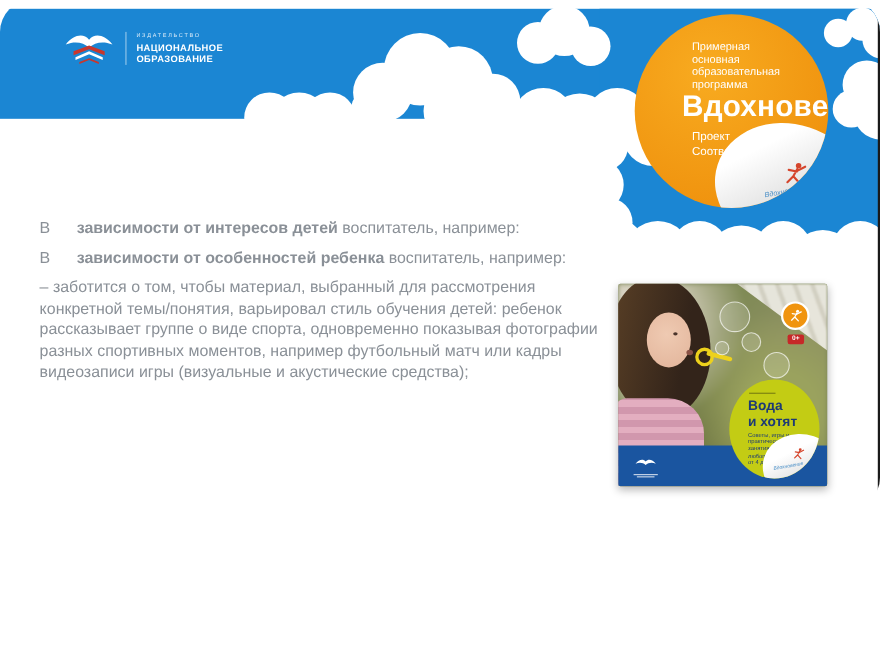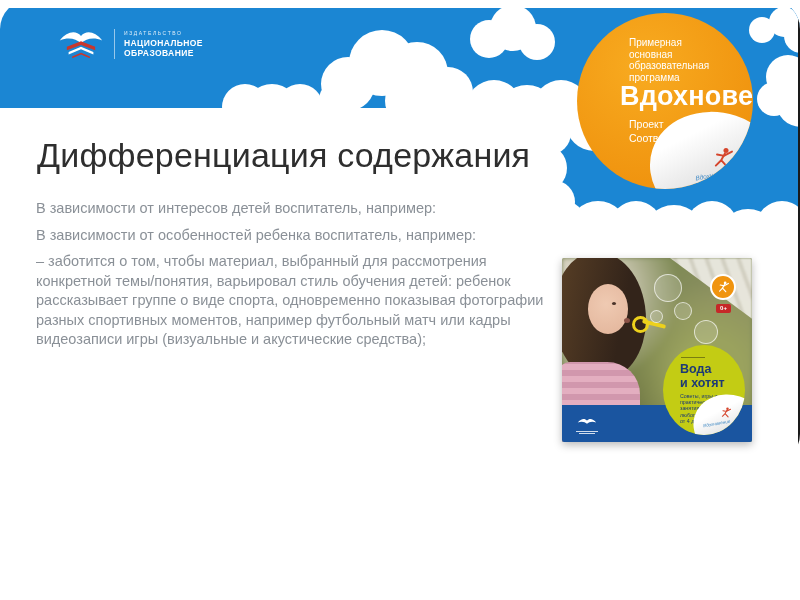--- a/index.html
+++ b/index.html
@@ -24,21 +24,21 @@
   .obadge .sub{position:absolute;left:52px;top:104px;font-size:10.5px;line-height:14px;}
   .obadge .curl{position:absolute;right:-34px;bottom:-40px;width:138px;height:116px;border-radius:50%;
           background:linear-gradient(135deg,#ffffff 25%,#e2e2e2 55%,#bdbdbd 100%);transform:rotate(18deg);}
   .obadge .sig{position:absolute;left:118px;top:158px;font-size:6.5px;font-style:italic;
           color:var(--signature_blue);transform:rotate(-10deg);white-space:nowrap;}
   
   .title{position:absolute;left:37px;top:136px;font-size:34px;color:var(--title);z-index:5;letter-spacing:.2px;}
   .body{position:absolute;left:36px;top:199px;width:514px;font-size:14.5px;line-height:19.5px;
         color:var(--body);z-index:5;}
   .body p{margin:0 0 7px 0;}
-  .body .bold{font-weight:normal;}
+  .body .bold{font-weight:bold;margin-left:20px;}
   
   .book{position:absolute;left:562px;top:258px;width:190px;height:184px;z-index:6;border-radius:2px;
         box-shadow:0 3px 8px rgba(0,0,0,.28);overflow:hidden;background:#7a8456;}
   .photo-bg{position:absolute;inset:0;filter:blur(2px);
         background:
          radial-gradient(circle at 12% 18%, #d8d2c2 0 14%, rgba(216,210,194,0) 42%),
          radial-gradient(circle at 78% 62%, #9aa25e 0 18%, rgba(154,162,94,0) 48%),
          radial-gradient(circle at 58% 88%, #6b7342 0 22%, rgba(107,115,66,0) 52%),
          radial-gradient(circle at 92% 38%, #8c8f62 0 16%, rgba(140,143,98,0) 42%),#7f8a55;}
   .umbrella{position:absolute;right:0;top:0;width:100px;height:66px;filter:blur(1px);opacity:.92;
@@ -150,21 +150,20 @@
       <div>Соответствует ФГОС</div>
     </div>
     <div class="curl"></div>
     <svg width="24" height="24" viewBox="0 0 20 20" style="position:absolute;left:134px;top:134px;">
       <circle cx="12.5" cy="3" r="2.1" fill="#d5452c"></circle>
       <path d="M11.5 5.5 L8.5 11 M8.5 11 L13.5 16.5 M8.5 11 L4 15.5 M11.8 6.8 L17.5 3.8 M11.2 7.4 L5 6.2" stroke="#d5452c" stroke-width="1.6" stroke-linecap="round" fill="none"></path>
     </svg>
     <div class="sig">Вдохновение</div>
   </div>
 
-  <div class="title">Дифференциация содержания</div>
 
   <div class="body">
     <p><span>В </span><span class="bold">зависимости от интересов детей</span><span> воспитатель, например:</span></p>
     <p><span>В </span><span class="bold">зависимости от особенностей ребенка</span><span> воспитатель, например:</span></p>
     <p>– заботится о том, чтобы материал, выбранный для рассмотрения конкретной темы/понятия, варьировал стиль обучения детей: ребенок рассказывает группе о виде спорта, одновременно показывая фотографии разных спортивных моментов, например футбольный матч или кадры видеозаписи игры (визуальные и акустические средства);</p>
   </div>
 
   <div class="book">
     <div class="photo-bg"></div>
     <div class="umbrella"></div>

